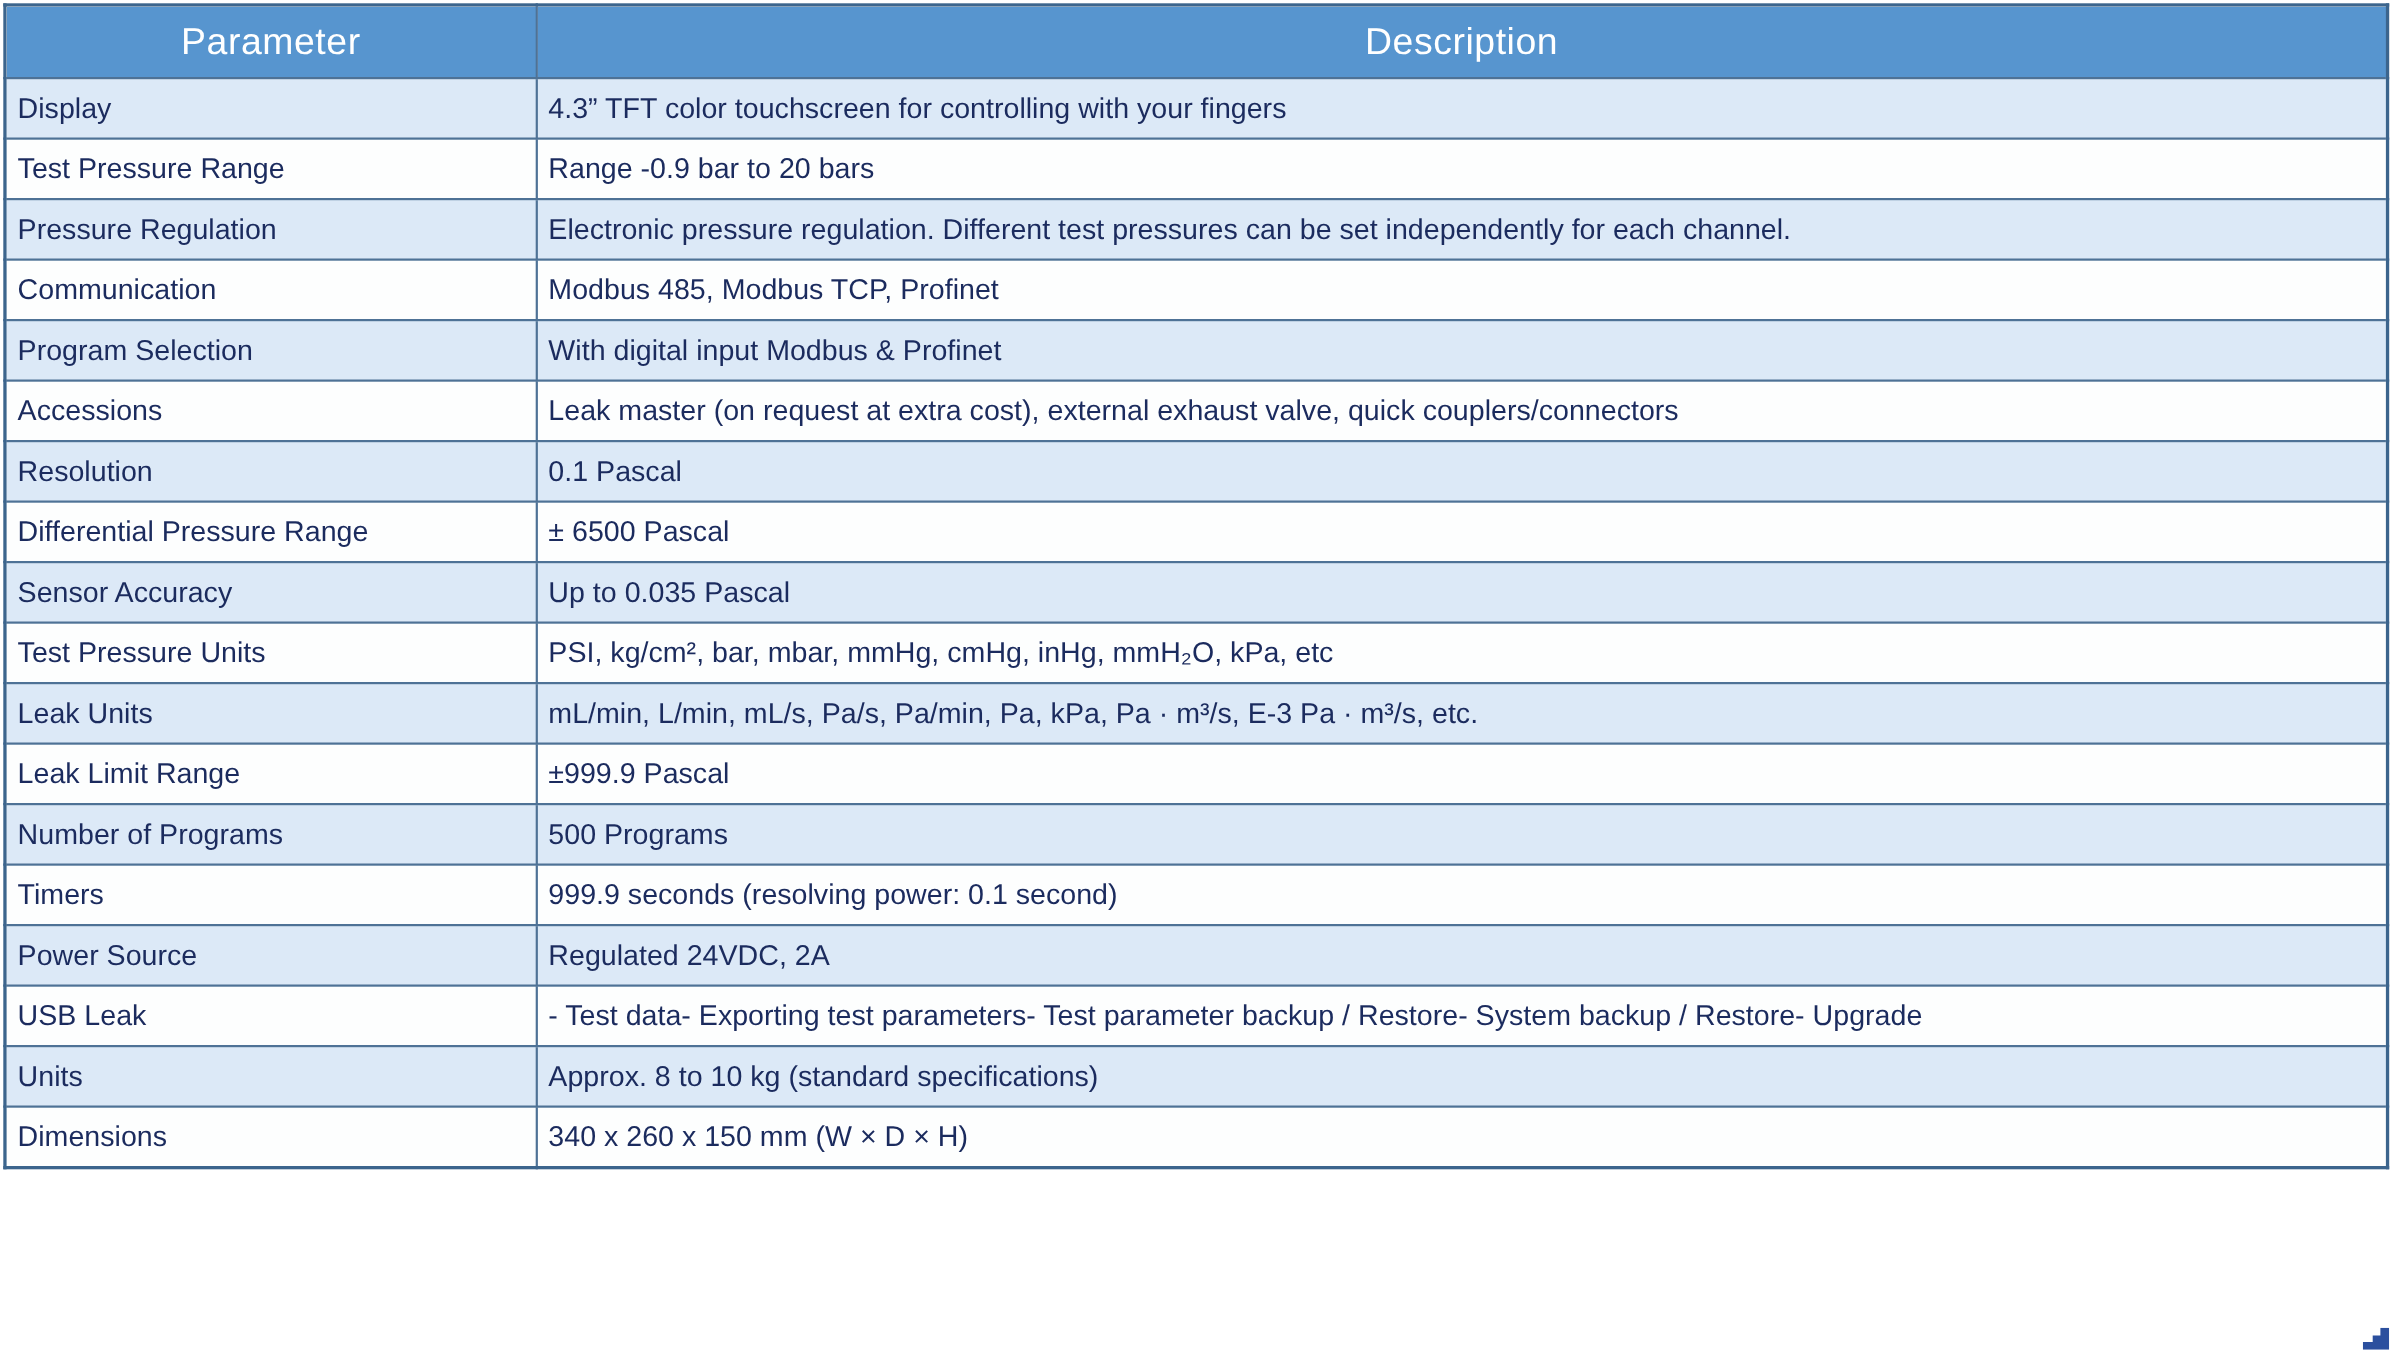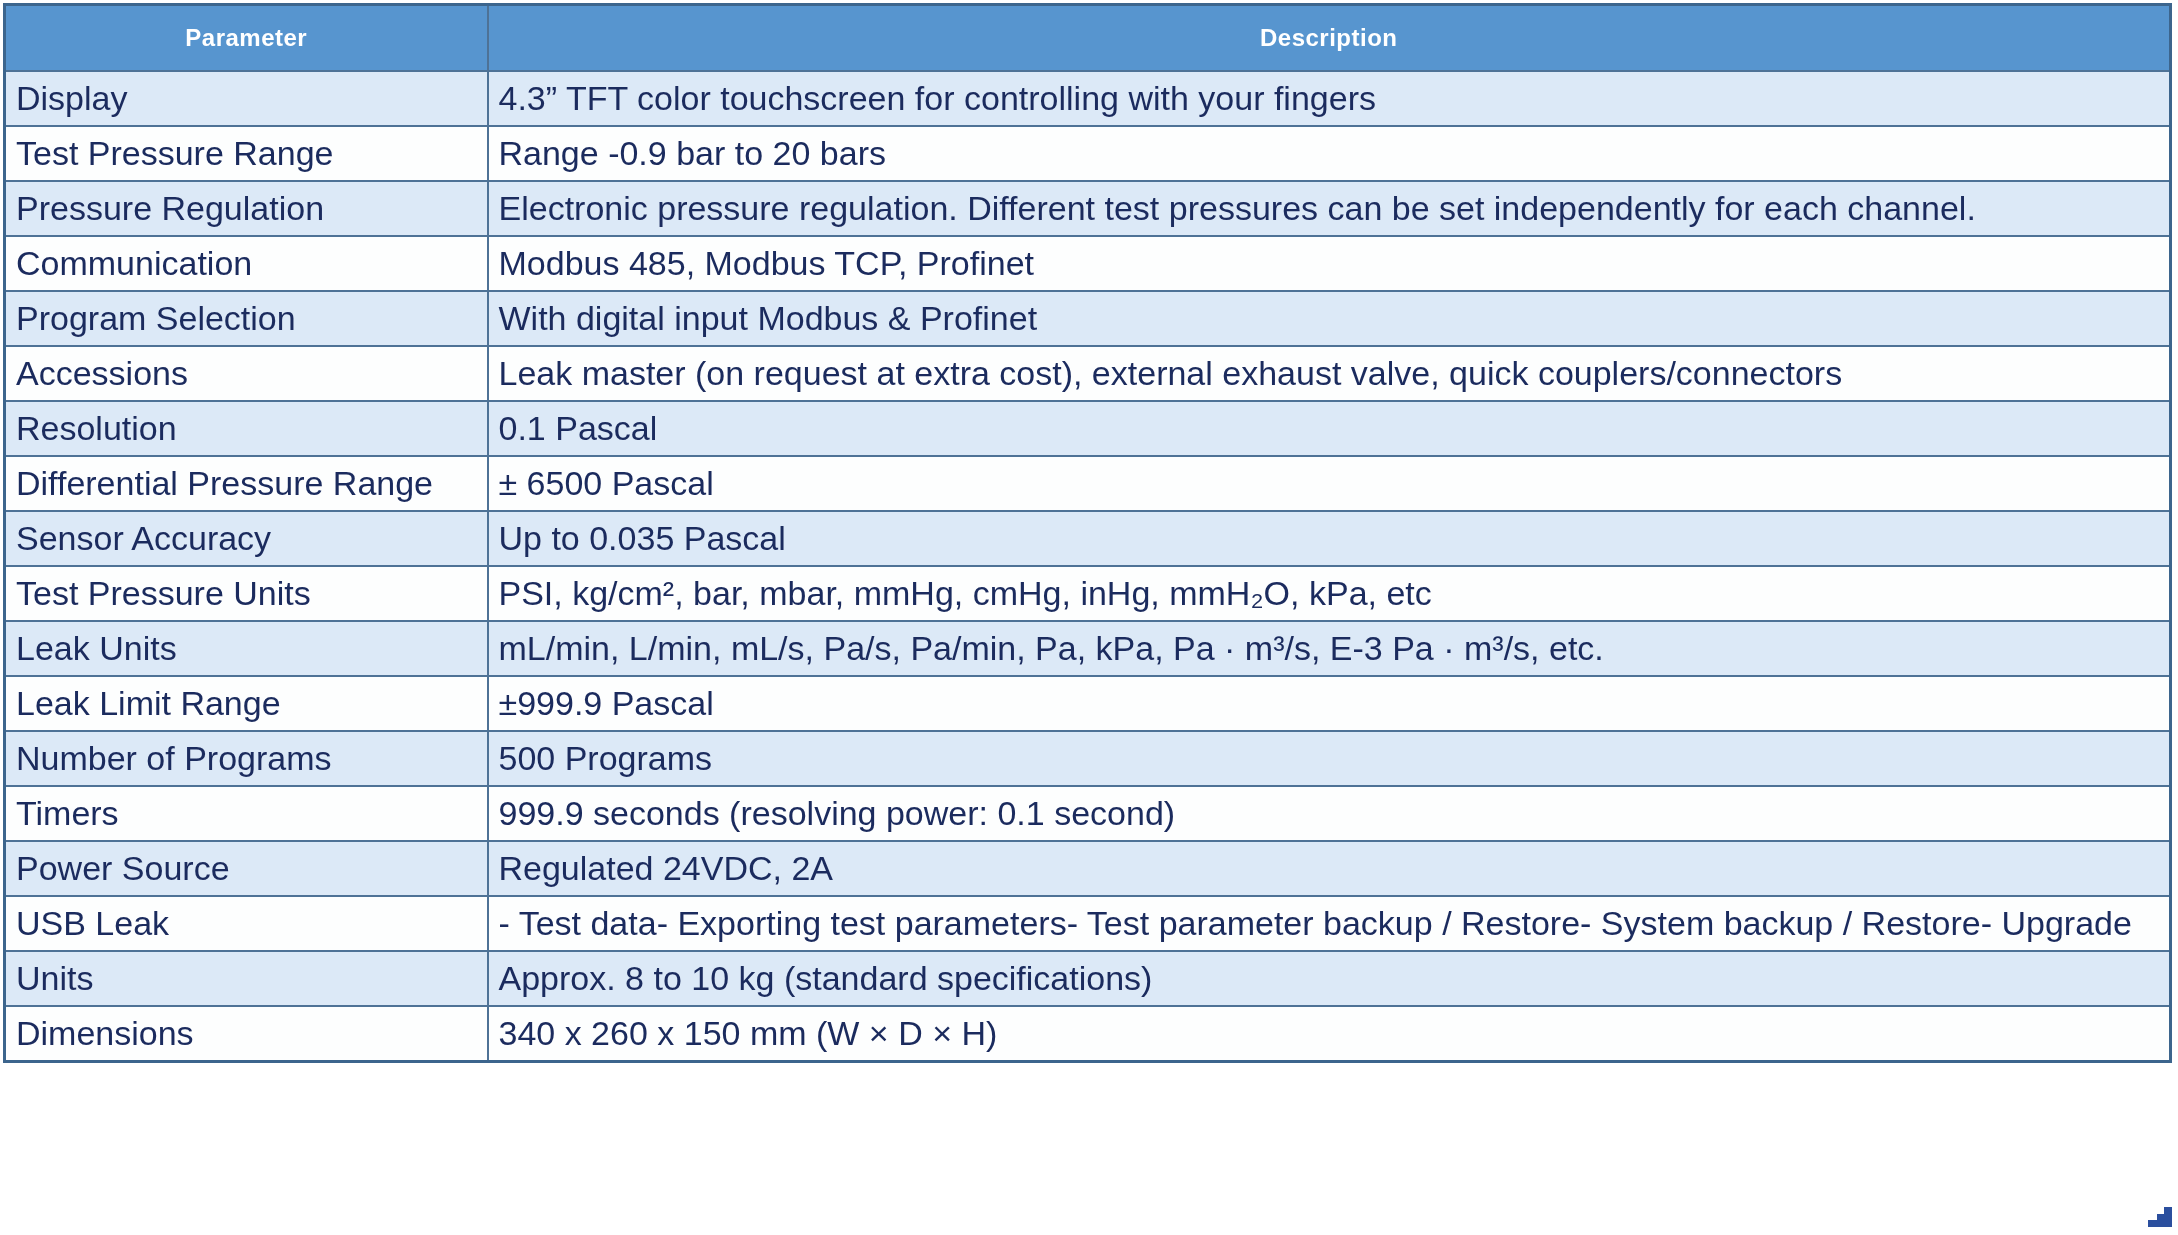--- a/index.html
+++ b/index.html
@@ -33,30 +33,30 @@
   }
   table.spec th, table.spec td{
     border:2px solid var(--grid-line);
     overflow:hidden;
     white-space:nowrap;
   }
   col.param-col{width:483px;}
   thead th{
     background:var(--header-bg);
     color:var(--header-text);
-    font-size:24px;
-    font-weight:bold;
+    font-size:34px;
+    font-weight:normal;
     letter-spacing:.5px;
     height:62px;
     text-align:center;
     vertical-align:middle;
   }
   tbody td{
     color:var(--body-text);
-    font-size:34px;
+    font-size:26px;
     height:53px;
     padding:0 0 0 10px;
     vertical-align:middle;
     text-align:left;
   }
   tbody tr:nth-child(odd) td{background:var(--row-alt-bg);}
   tbody tr:nth-child(even) td{background:var(--row-bg);}
   .corner-mark{
     position:absolute;
     right:6px;bottom:8px;

